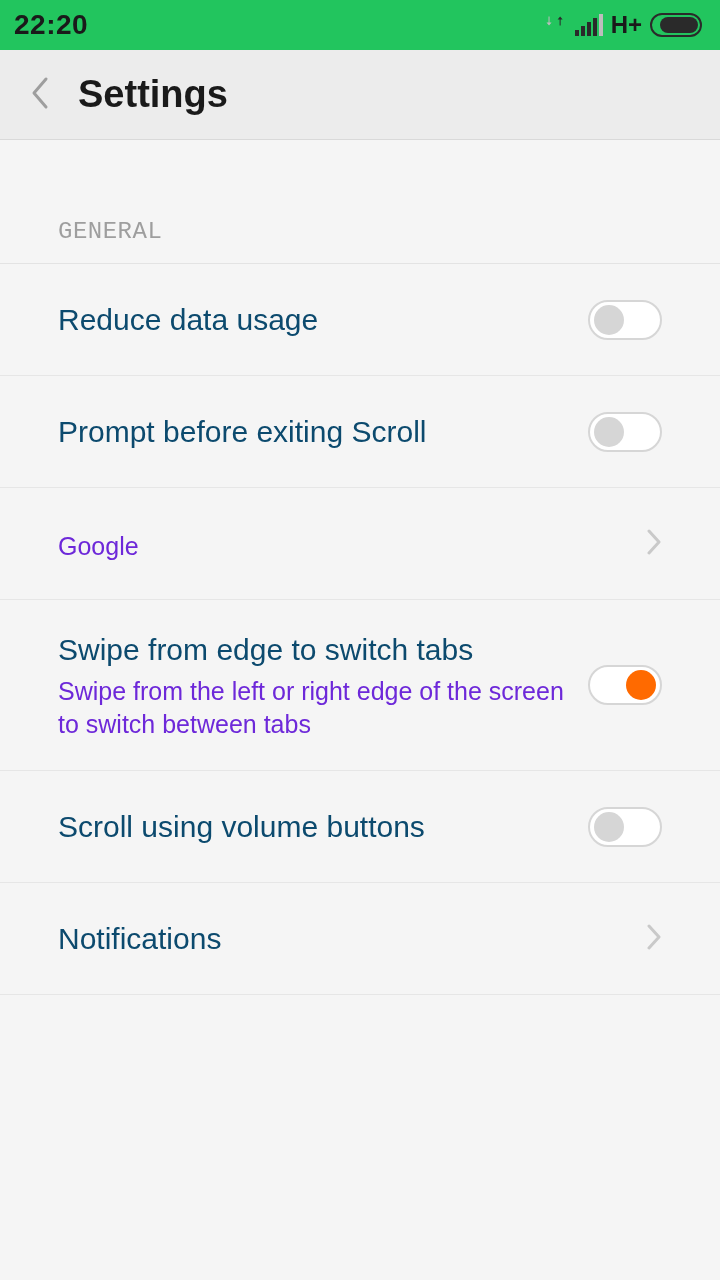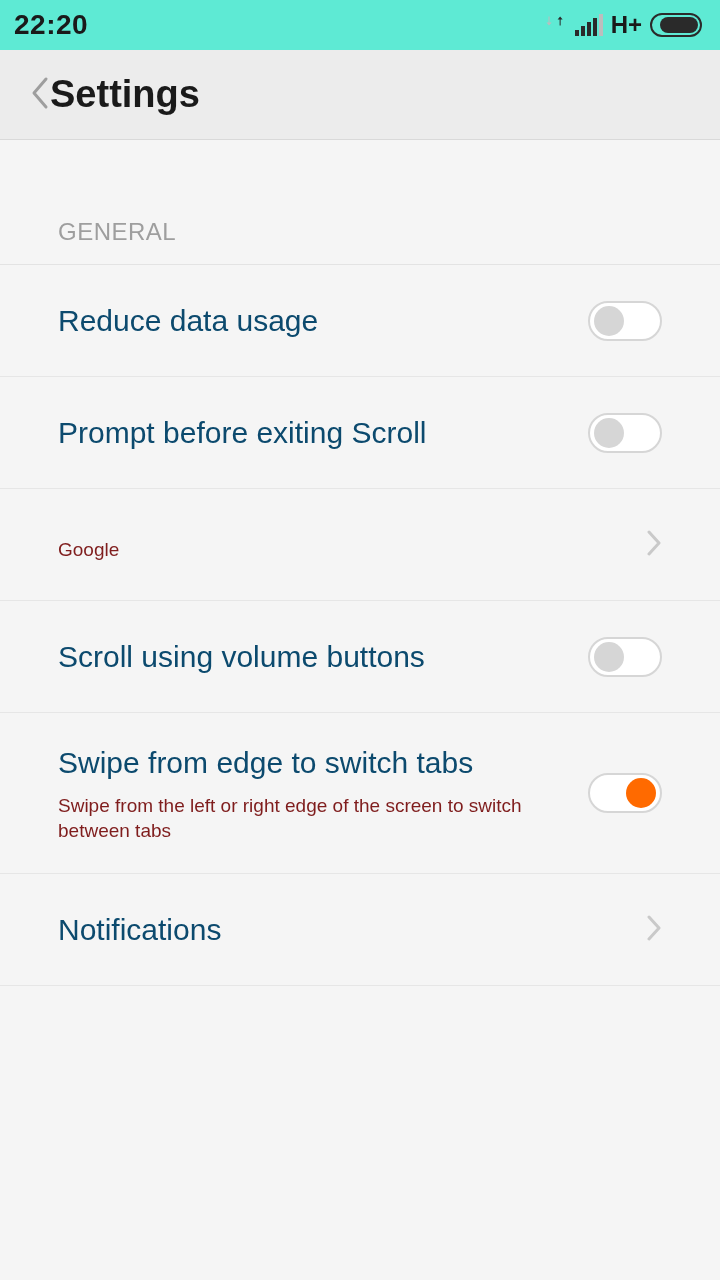--- a/index.html
+++ b/index.html
@@ -12,61 +12,63 @@
     overflow: hidden;
   }
 
   
   .status-bar {
     height: 50px;
     display: flex;
     align-items: center;
     justify-content: space-between;
     padding: 0 14px;
-    background: #5eead4;
+    background: #22c55e;
     font-weight: 600;
   }
   .status-time { font-size: 28px; letter-spacing: 0.5px; color: #1a1a1a; }
   .status-right { display: flex; align-items: center; gap: 8px; }
   .status-right .net-text { font-size: 24px; font-weight: 700; color: #1a1a1a; }
   .status-right svg { display: block; }
 
   
   .header {
     height: 90px;
     display: flex;
     align-items: center;
     padding: 0 20px 0 30px;
     border-bottom: 1px solid #d9d9d9;
     background: #ececec;
+    gap: 28px;
   }
   .header-title { font-size: 38px; font-weight: 700; color: #1a1a1a; }
 
   
   .content { padding: 0 0 0 0; background: #f5f5f5; }
 
   .section-header {
     padding: 78px 58px 18px 58px;
     font-size: 24px;
     color: #9e9e9e;
     letter-spacing: 0.5px;
     border-bottom: 1px solid #e3e3e3;
+    font-family: Liberation Mono, monospace;
   }
 
   .row {
     display: flex;
     align-items: center;
     justify-content: space-between;
     padding: 30px 58px;
     border-bottom: 1px solid #e6e6e6;
     min-height: 112px;
   }
   .row-text { flex: 1; padding-right: 20px; }
   .row-title { font-size: 30px; color: #0c4a6e; line-height: 1.3; }
-  .row-sub { font-size: 19px; color: #7f1d1d; margin-top: 12px; line-height: 1.3; }
+  .row-sub { font-size: 25px; color: #6d28d9; margin-top: 6px; line-height: 1.3; }
 
   
   .toggle {
     position: relative;
     width: 74px;
     height: 40px;
     border-radius: 40px;
     border: 2px solid #d6d6d6;
     background: #fff;
     flex: 0 0 auto;
@@ -156,33 +158,33 @@
     <span class="chevron">
       <svg width="16" height="28" viewBox="0 0 16 28">
           <polyline points="3,3 13,14 3,25" fill="none" stroke="#9e9e9e" stroke-width="3" stroke-linecap="round" stroke-linejoin="round"></polyline>
         </svg>
     </span>
   </div>
 
 
   <div class="row">
     <div class="row-text">
-      <div class="row-title">Scroll using volume buttons</div>
+      <div class="row-title">Swipe from edge to switch tabs</div>
+      <div class="row-sub">Swipe from the left or right edge of the screen to switch between tabs</div>
     </div>
-    <div class="toggle">
+    <div class="toggle on">
       <div class="knob"></div>
     </div>
   </div>
 
   <div class="row">
     <div class="row-text">
-      <div class="row-title">Swipe from edge to switch tabs</div>
-      <div class="row-sub">Swipe from the left or right edge of the screen to switch between tabs</div>
+      <div class="row-title">Scroll using volume buttons</div>
     </div>
-    <div class="toggle on">
+    <div class="toggle">
       <div class="knob"></div>
     </div>
   </div>
 
 
   <div class="row">
     <div class="row-text">
       <div class="row-title">Notifications</div>
     </div>
     <span class="chevron">

